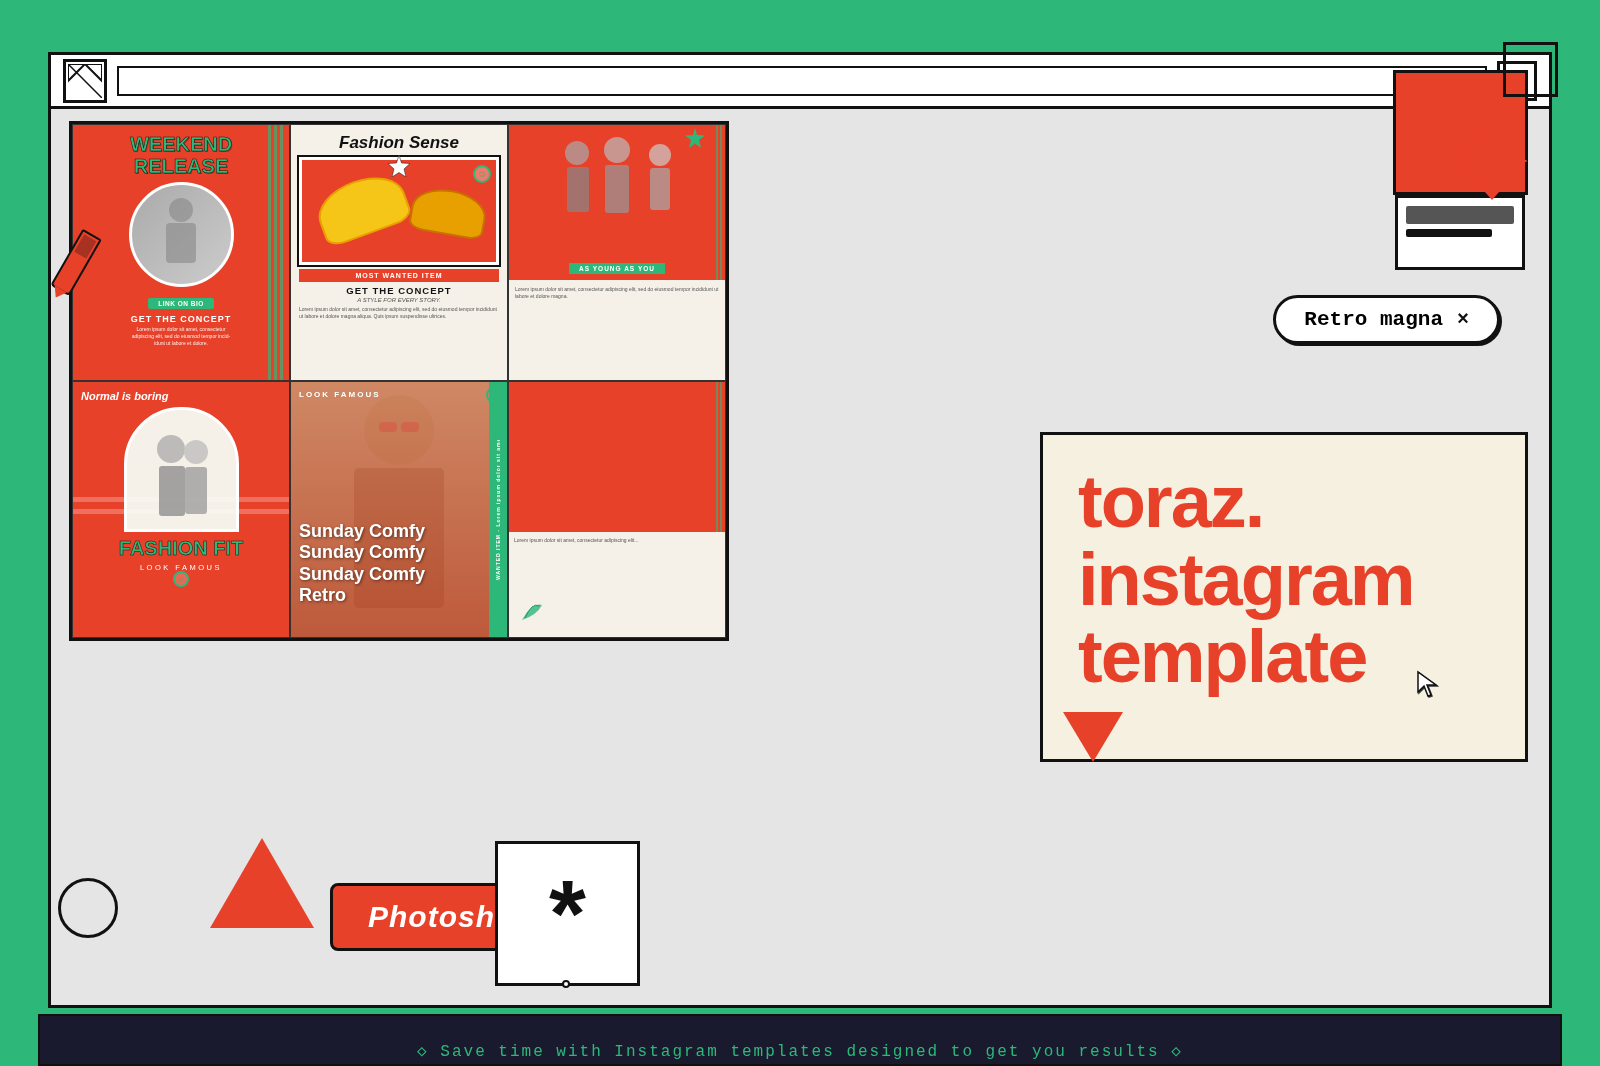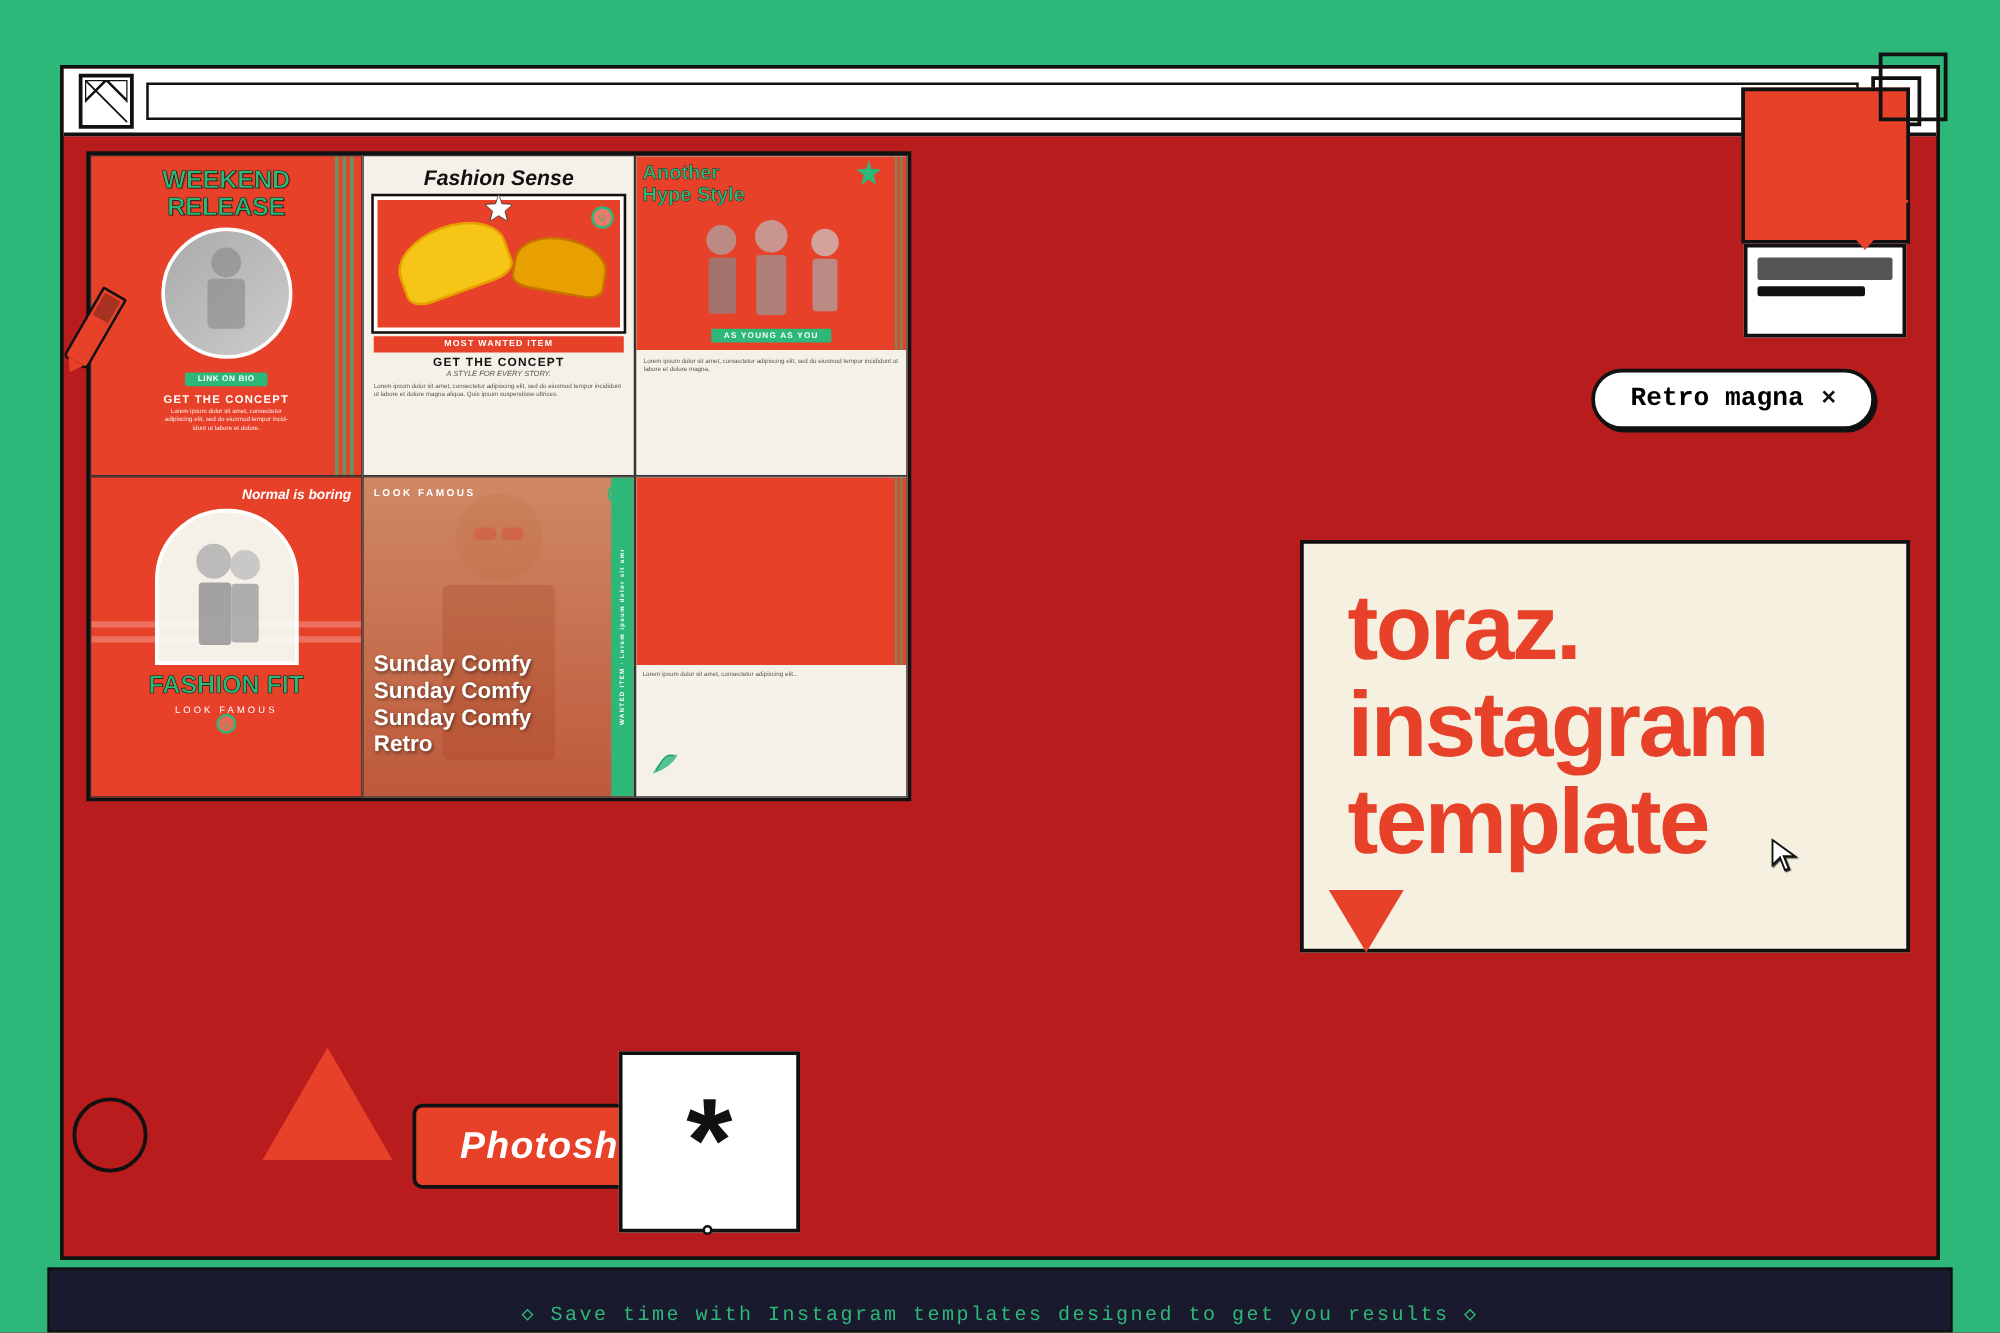--- a/index.html
+++ b/index.html
@@ -35,21 +35,21 @@
 <div style="position:absolute;right:75px;top:195px;width:130px;height:75px;border:3px solid #111;background:white;z-index:6;padding:8px;">
   <div style="height:18px;background:#555;border-radius:2px;margin-bottom:5px;"></div>
   <div style="height:8px;background:#111;border-radius:2px;width:80%;"></div>
 </div>
 
 <div style="position:absolute;right:100px;top:295px;background:white;border:3px solid #111;border-radius:28px;padding:10px 28px;font-size:21px;font-family:'Courier New',monospace;font-weight:bold;display:flex;align-items:center;gap:14px;z-index:15;box-shadow:2px 2px 0 #111;">
   <span>Retro magna</span>
   <span style="font-size:20px;color:#111;">×</span>
 </div>
 
-<div style="position:absolute;top:52px;left:48px;right:48px;bottom:58px;background:#b91c1c;border:3.5px solid #111;">
+<div style="position:absolute;top:52px;left:48px;right:48px;bottom:58px;background:#e5e5e5;border:3.5px solid #111;">
 
   <div style="height:54px;border-bottom:3.5px solid #111;display:flex;align-items:center;padding:0 12px;gap:10px;background:white;">
 
     <div style="display:flex;align-items:center;gap:0;">
       <div style="width:44px;height:44px;border:3px solid #111;display:flex;align-items:center;justify-content:center;overflow:hidden;">
         <svg width="34" height="34" viewBox="0 0 34 34">
           <polygon points="0,0 17,0 0,17" fill="transparent" stroke="#111" stroke-width="2"></polygon>
           <polygon points="17,0 34,0 34,17" fill="transparent" stroke="#111" stroke-width="2"></polygon>
           <line x1="0" y1="0" x2="34" y2="34" stroke="#111" stroke-width="1.5"></line>
         </svg>
@@ -111,21 +111,20 @@
       </div>
 
       <div style="border:1.5px solid #333;background:#f5f0e8;padding:0;position:relative;overflow:hidden;">
 
         <div style="background:#e8412a;height:155px;position:relative;padding:5px 5px 0;">
 
           <div style="position:absolute;top:0;right:3px;bottom:0;display:flex;gap:2px;">
             <div style="width:2px;background:#2db87a;opacity:0.6;"></div>
             <div style="width:2px;background:#2db87a;opacity:0.6;"></div>
           </div>
-          <div style="font-family:'Arial Black',Arial,sans-serif;font-weight:900;color:#2db87a;font-size:16px;line-height:1.1;-webkit-text-stroke:0.3px #111;margin-bottom:4px;">Another<br>Hype Style</div>
 
           <div style="position:absolute;top:3px;right:20px;">
             <svg width="20" height="20" viewBox="0 0 20 20">
               <polygon points="10,0 12,7 20,7.5 14,12 16,20 10,15.5 4,20 6,12 0,7.5 8,7" fill="#2db87a"></polygon>
             </svg>
           </div>
 
           <div style="display:flex;justify-content:center;align-items:flex-end;height:90px;gap:3px;">
             <svg width="150" height="85" viewBox="0 0 150 85" style="opacity:0.7;">
 
@@ -145,21 +144,21 @@
           <div style="font-size:5px;color:#555;line-height:1.4;">Lorem ipsum dolor sit amet, consectetur adipiscing elit, sed do eiusmod tempor incididunt ut labore et dolore magna.</div>
         </div>
       </div>
 
       <div style="border:1.5px solid #333;background:#e8412a;padding:8px;position:relative;overflow:hidden;">
 
         <div style="position:absolute;top:45%;left:0;right:0;display:flex;flex-direction:column;gap:7px;">
           <div style="height:5px;background:white;opacity:0.25;"></div>
           <div style="height:5px;background:white;opacity:0.25;"></div>
         </div>
-        <div style="font-size:11px;font-style:italic;color:white;text-align:right;font-weight:bold;margin-bottom:5px;">Normal is boring</div>
+        <div style="font-size:11px;font-style:italic;color:white;text-align:left;font-weight:bold;margin-bottom:5px;">Normal is boring</div>
 
         <div style="width:115px;height:125px;border-radius:57px 57px 0 0;background:#f5f0e8;border:3px solid white;margin:0 auto 5px;overflow:hidden;display:flex;flex-direction:column;align-items:center;justify-content:flex-end;padding-bottom:5px;">
 
           <svg width="100" height="100" viewBox="0 0 100 100" style="opacity:0.75;">
             <circle cx="40" cy="25" r="14" fill="#aaa"></circle>
             <rect x="28" y="42" width="26" height="50" rx="3" fill="#888"></rect>
             <circle cx="65" cy="28" r="12" fill="#bbb"></circle>
             <rect x="54" y="43" width="22" height="47" rx="3" fill="#999"></rect>
           </svg>
         </div>

